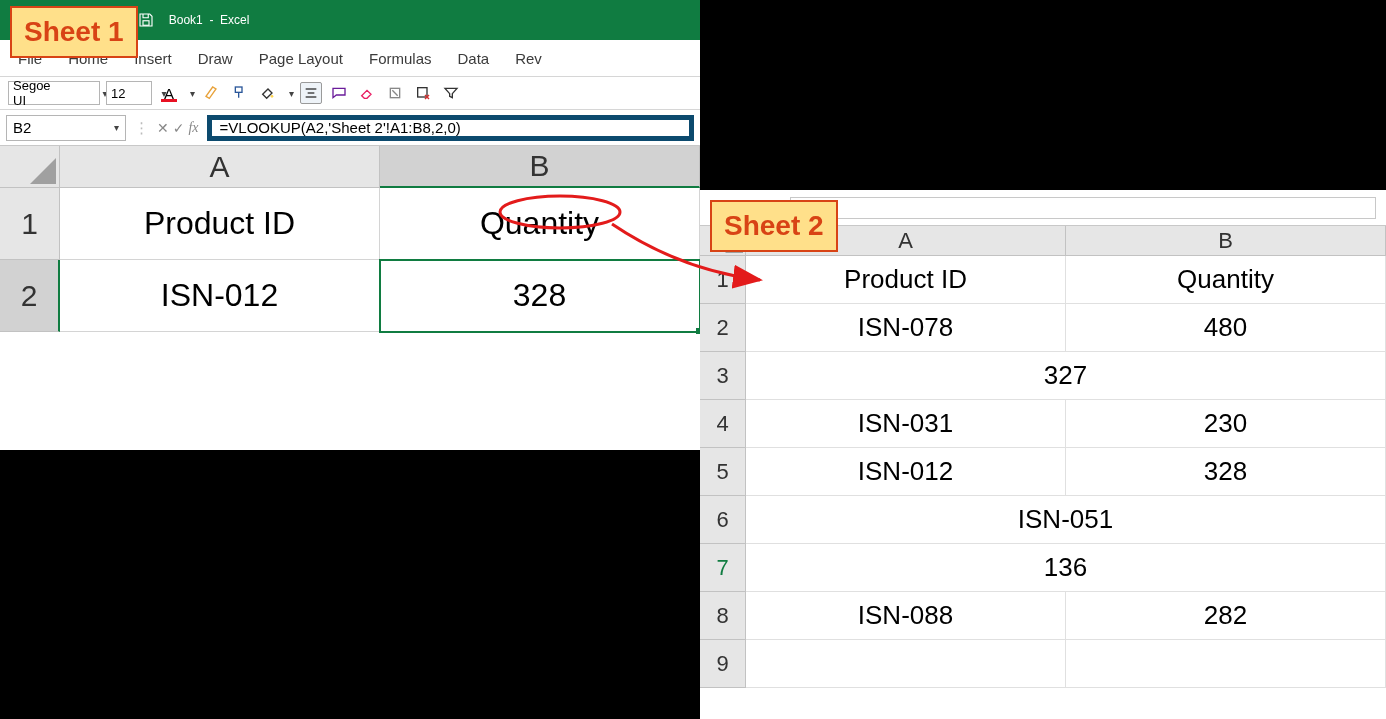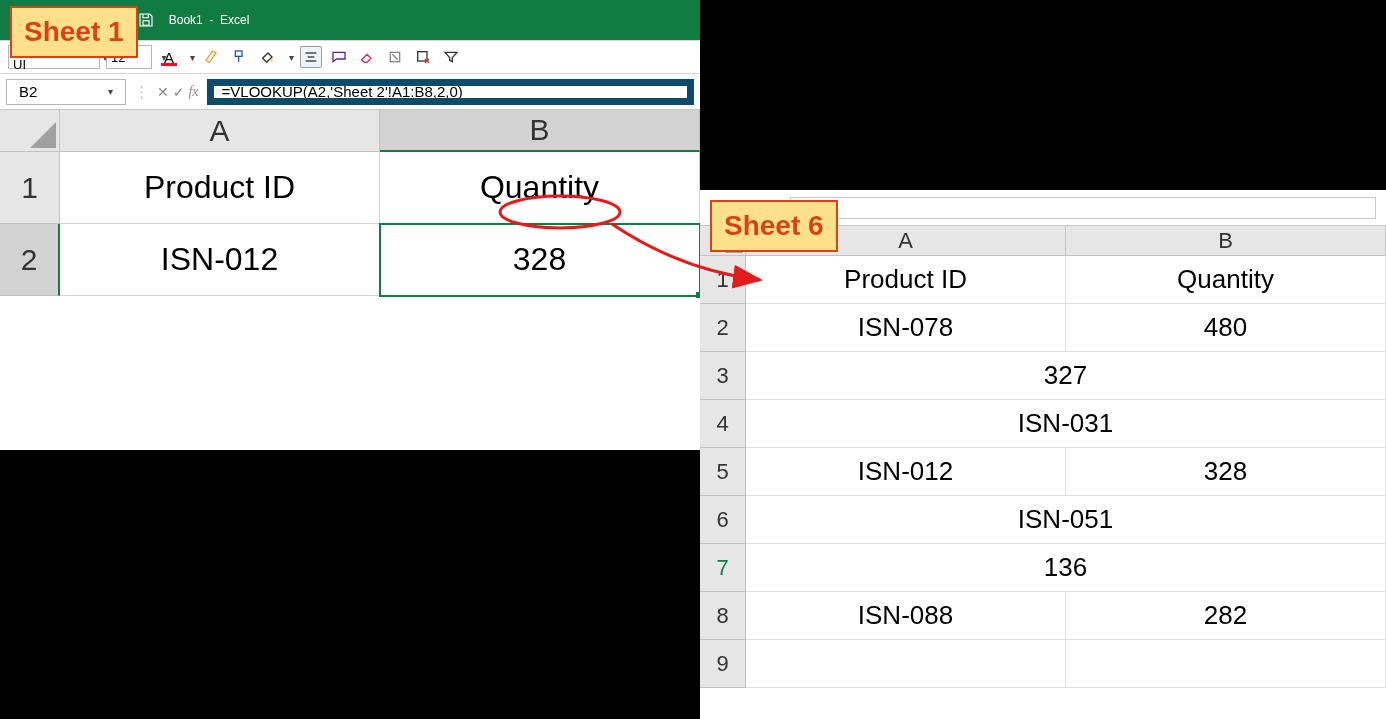--- a/index.html
+++ b/index.html
@@ -22,24 +22,24 @@
   .font-select, .size-select { border: 1px solid #b5b5b5; height: 24px; padding: 0 4px; font-size: 13px; background: #fff; display: flex; align-items: center; justify-content: space-between; }
   .font-select { width: 92px; gap: 48px; }
   .size-select { width: 46px; gap: 32px; }
   .chev { font-size: 10px; color: #444; margin-left: 4px; }
   .tbtn { width: 22px; height: 22px; display: flex; align-items: center; justify-content: center; font-size: 15px; position: relative; }
   .underline-red::after { content: ""; position: absolute; left: 3px; right: 3px; bottom: 2px; height: 3px; background: #e81123; }
   .tbtn.center { border: 1px solid #9a9a9a; border-radius: 2px; background: #eef3f8; }
   .tbtn svg { width: 16px; height: 16px; }
 
   .formulabar { height: 36px; border-bottom: 1px solid #c8c8c8; display: flex; align-items: center; padding: 0 6px; gap: 8px; font-size: 15px; }
-  .namebox { width: 120px; height: 26px; border: 1px solid #b5b5b5; padding: 0 12px; display: flex; align-items: center; justify-content: space-between; font-size: 15px; }
+  .namebox { width: 120px; height: 26px; border: 1px solid #b5b5b5; padding: 0 6px; display: flex; align-items: center; justify-content: space-between; font-size: 15px; }
   .fbcontrols { display: flex; align-items: center; gap: 4px; font-size: 14px; color: #888; }
   .fx { font-style: italic; font-family: serif; }
-  .formula-input { flex: 1; height: 26px; border: 7px solid #0c4a6e; padding: 0 8px; font-size: 15px; color: #000; display: flex; align-items: center; white-space: nowrap; overflow: hidden; }
+  .formula-input { flex: 1; height: 26px; border: 5px solid #0c4a6e; padding: 0 8px; font-size: 15px; color: #000; display: flex; align-items: center; white-space: nowrap; overflow: hidden; }
 
   .grid1 { position: relative; }
   .colhead-row { display: flex; height: 42px; }
   .corner { width: 60px; height: 42px; background: #e6e6e6; border-right: 1px solid #c2c2c2; border-bottom: 1px solid #c2c2c2; position: relative; }
   .corner::after { content: ""; position: absolute; right: 3px; bottom: 3px; width: 0; height: 0; border-left: 26px solid transparent; border-bottom: 26px solid #a0a0a0; }
   .colhead { flex: 1; background: #e6e6e6; border-right: 1px solid #c2c2c2; border-bottom: 1px solid #c2c2c2; display: flex; align-items: center; justify-content: center; font-size: 30px; color: #333; }
   .colhead.sel { background: #d2d2d2; border-bottom: 2px solid #107c41; }
 
   .row1 { display: flex; height: 72px; }
   .rowhead { width: 60px; background: #e6e6e6; border-right: 1px solid #c2c2c2; border-bottom: 1px solid #c2c2c2; display: flex; align-items: center; justify-content: center; font-size: 30px; color: #333; }
@@ -88,20 +88,30 @@
           <path d="M4 4h13l3 3v13H4z"></path>
           <path d="M8 4v5h7V4"></path>
           <rect x="8" y="13" width="8" height="6"></rect>
         </svg>
     </span>
     <span class="wintitle">
       <span>Book1</span>&nbsp;&nbsp;<span>-</span>&nbsp;&nbsp;<span>Excel</span>
     </span>
   </div>
 
+  <div class="menubar">
+    <span>File</span>
+    <span>Home</span>
+    <span>Insert</span>
+    <span>Draw</span>
+    <span>Page Layout</span>
+    <span>Formulas</span>
+    <span>Data</span>
+    <span>Rev</span>
+  </div>
 
   <div class="toolbar">
     <div class="font-select">
         <span>Segoe UI</span>
         <span class="chev">▾</span>
       </div>
     <div class="size-select">
         <span>12</span>
         <span class="chev">▾</span>
       </div>
@@ -223,20 +233,21 @@
         <div class="g2-cell">ISN-078</div>
         <div class="g2-cell">480</div>
       </div>
     <div class="g2-row">
         <div class="g2-rh">3</div>
         <div class="g2-cell">327</div>
       </div>
     <div class="g2-row">
         <div class="g2-rh">4</div>
         <div class="g2-cell">ISN-031</div>
+        <div class="g2-cell">230</div>
       </div>
     <div class="g2-row">
         <div class="g2-rh">5</div>
         <div class="g2-cell">ISN-012</div>
         <div class="g2-cell">328</div>
       </div>
     <div class="g2-row">
         <div class="g2-rh">6</div>
         <div class="g2-cell">ISN-051</div>
       </div>
@@ -251,21 +262,21 @@
       </div>
     <div class="g2-row">
         <div class="g2-rh">9</div>
         <div class="g2-cell"></div>
         <div class="g2-cell"></div>
       </div>
   </div>
 </div>
 
 <div class="sheet-label lbl1">Sheet 1</div>
-<div class="sheet-label lbl2">Sheet 6</div>
+<div class="sheet-label lbl2">Sheet 2</div>
 
 <svg class="anno">
   <defs>
     <marker id="arrowhead" markerWidth="10" markerHeight="8" refX="9" refY="4" orient="auto">
       <polygon points="0 0, 10 4, 0 8" fill="#e31b1b"></polygon>
     </marker>
   </defs>
   <ellipse cx="560" cy="212" rx="60" ry="16" fill="none" stroke="#e31b1b" stroke-width="3"></ellipse>
   <path d="M 612 224 Q 680 270 760 280" fill="none" stroke="#e31b1b" stroke-width="3" marker-end="url(#arrowhead)"></path>
 </svg>

